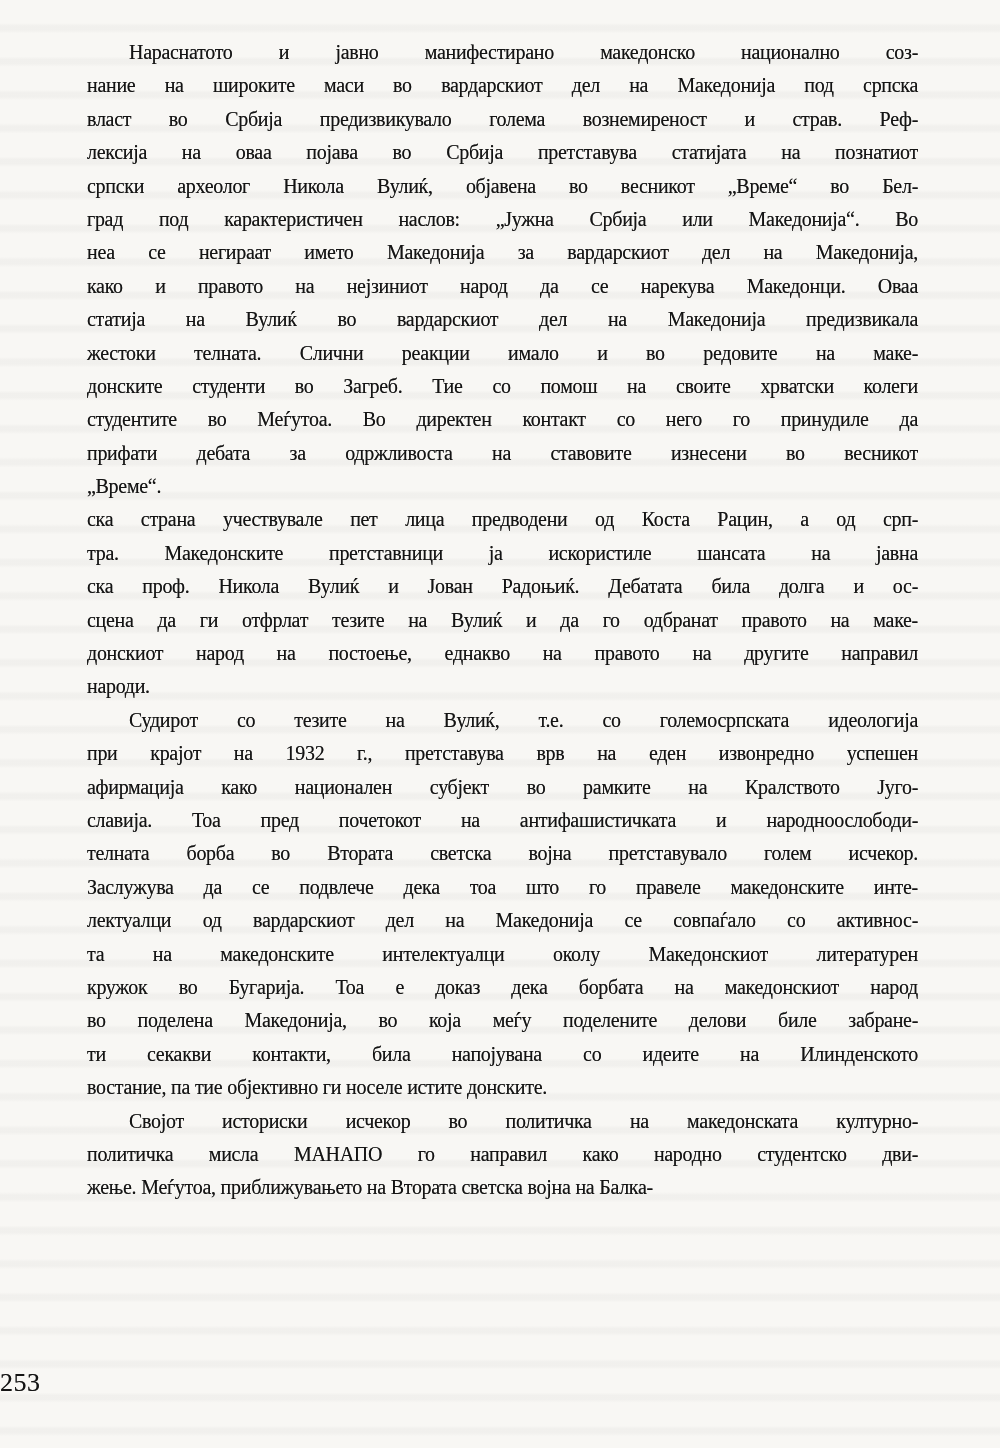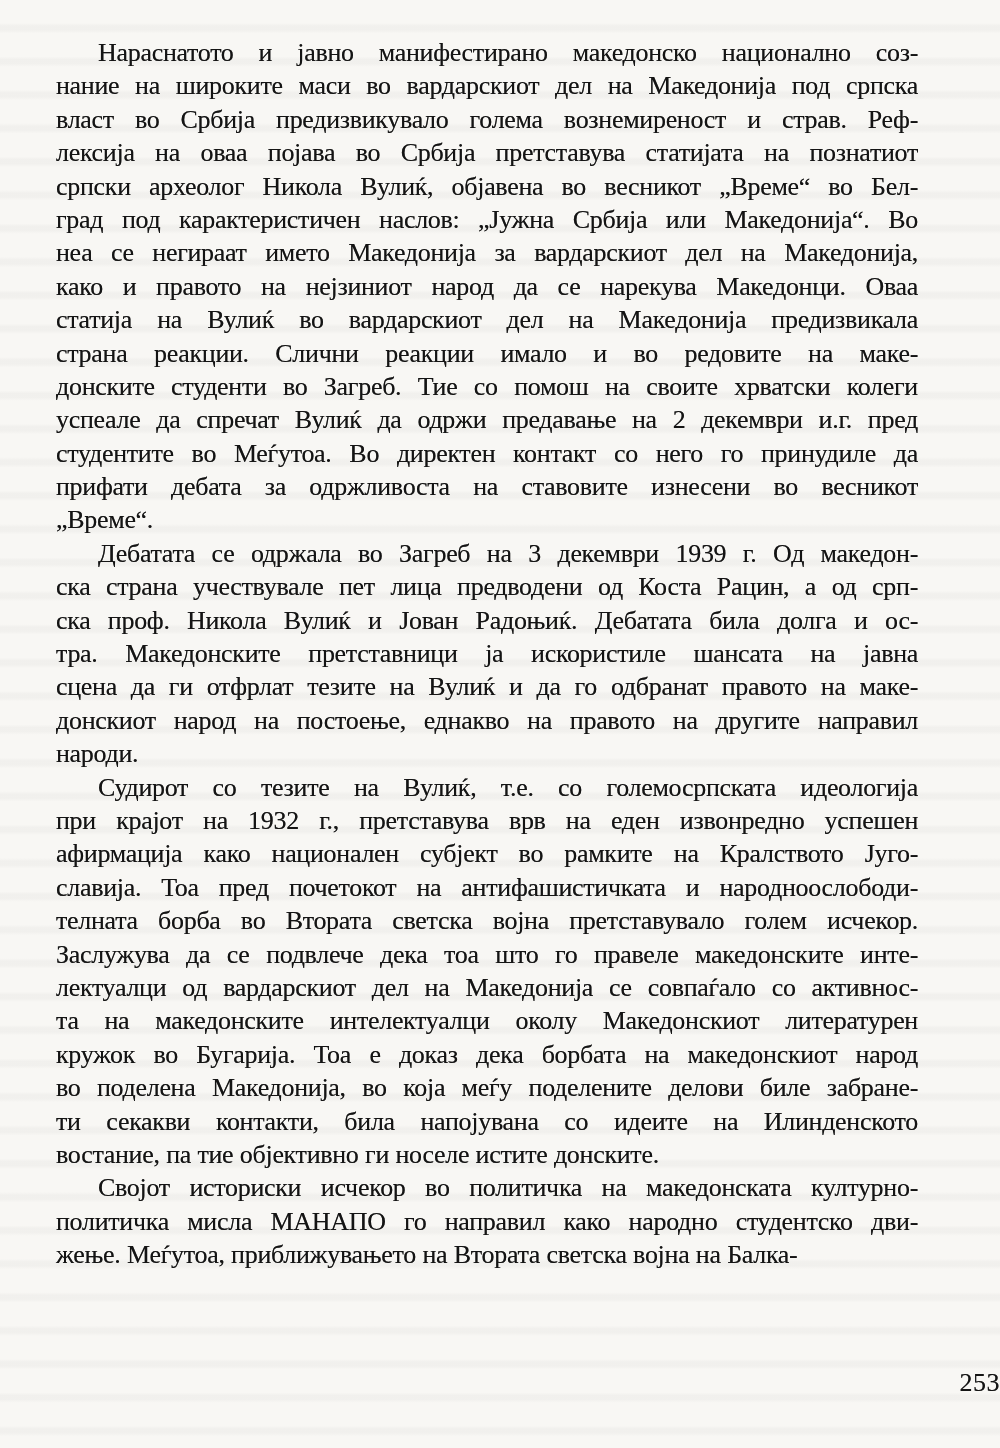--- a/index.html
+++ b/index.html
@@ -37,72 +37,71 @@
       var(--bg);
   }
   .text-block {
     position: absolute;
     left: 56px;
     top: 36px;
     width: 862px;
   }
   .para { margin: 0; }
   .line {
-    font-size: 26px;
+    font-size: 20px;
     line-height: var(--line-pitch);
     height: var(--line-pitch);
     letter-spacing: -0.3px;
     white-space: nowrap;        
     overflow: visible;
     text-align: justify;
     text-align-last: justify;
     text-shadow: 0 0 0.5px rgba(0,0,0,0.55); 
+    margin-left: 31px;
   }
   .line.first { text-indent: 42px; }
   .line.last  { text-align-last: left; }
   
   .line { white-space: normal; word-spacing: 0.01em; }
   .page-number {
     position: absolute;
     left: 0;
     width: 100%;
     top: 1368px;
-    text-align: right;
+    text-align: left;
     font-size: 26px;
     letter-spacing: 0.5px;
     text-shadow: 0 0 0.5px rgba(0,0,0,0.5);
   }
 </style>
 </head>
 <body>
 
 <div class="page">
   <div class="text-block" id="text-block">
       <div class="para">
         <div class="line first">Нараснатото и јавно манифестирано македонско национално соз-</div>
         <div class="line">нание на широките маси во вардарскиот дел на Македонија под српска</div>
         <div class="line">власт во Србија предизвикувало голема вознемиреност и страв. Реф-</div>
         <div class="line">лексија на оваа појава во Србија претставува статијата на познатиот</div>
         <div class="line">српски археолог Никола Вулиќ, објавена во весникот „Време“ во Бел-</div>
         <div class="line">град под карактеристичен наслов: „Јужна Србија или Македонија“. Во</div>
         <div class="line">неа се негираат името Македонија за вардарскиот дел на Македонија,</div>
         <div class="line">како и правото на нејзиниот народ да се нарекува Македонци. Оваа</div>
         <div class="line">статија на Вулиќ во вардарскиот дел на Македонија предизвикала</div>
-        <div class="line">страна реакции. Слични реакции имало и во редовите на маке-</div>
+        <div class="line">жестоки телната. Слични реакции имало и во редовите на маке-</div>
         <div class="line">донските студенти во Загреб. Тие со помош на своите хрватски колеги</div>
-        <div class="line">успеале да спречат Вулиќ да одржи предавање на 2 декември и.г. пред</div>
         <div class="line">студентите во Меѓутоа. Во директен контакт со него го принудиле да</div>
         <div class="line">прифати дебата за одржливоста на ставовите изнесени во весникот</div>
         <div class="line last">„Време“.</div>
       </div>
       <div class="para">
-        <div class="line first">Дебатата се одржала во Загреб на 3 декември 1939 г. Од македон-</div>
         <div class="line">ска страна учествувале пет лица предводени од Коста Рацин, а од срп-</div>
+        <div class="line">тра. Македонските претставници ја искористиле шансата на јавна</div>
         <div class="line">ска проф. Никола Вулиќ и Јован Радоњиќ. Дебатата била долга и ос-</div>
-        <div class="line">тра. Македонските претставници ја искористиле шансата на јавна</div>
         <div class="line">сцена да ги отфрлат тезите на Вулиќ и да го одбранат правото на маке-</div>
         <div class="line">донскиот народ на постоење, еднакво на правото на другите направил</div>
         <div class="line last">народи.</div>
       </div>
       <div class="para">
         <div class="line first">Судирот со тезите на Вулиќ, т.е. со големосрпската идеологија</div>
         <div class="line">при крајот на 1932 г., претставува врв на еден извонредно успешен</div>
         <div class="line">афирмација како национален субјект во рамките на Кралството Југо-</div>
         <div class="line">славија. Тоа пред почетокот на антифашистичката и народноослободи-</div>
         <div class="line">телната борба во Втората светска војна претставувало голем исчекор.</div>

